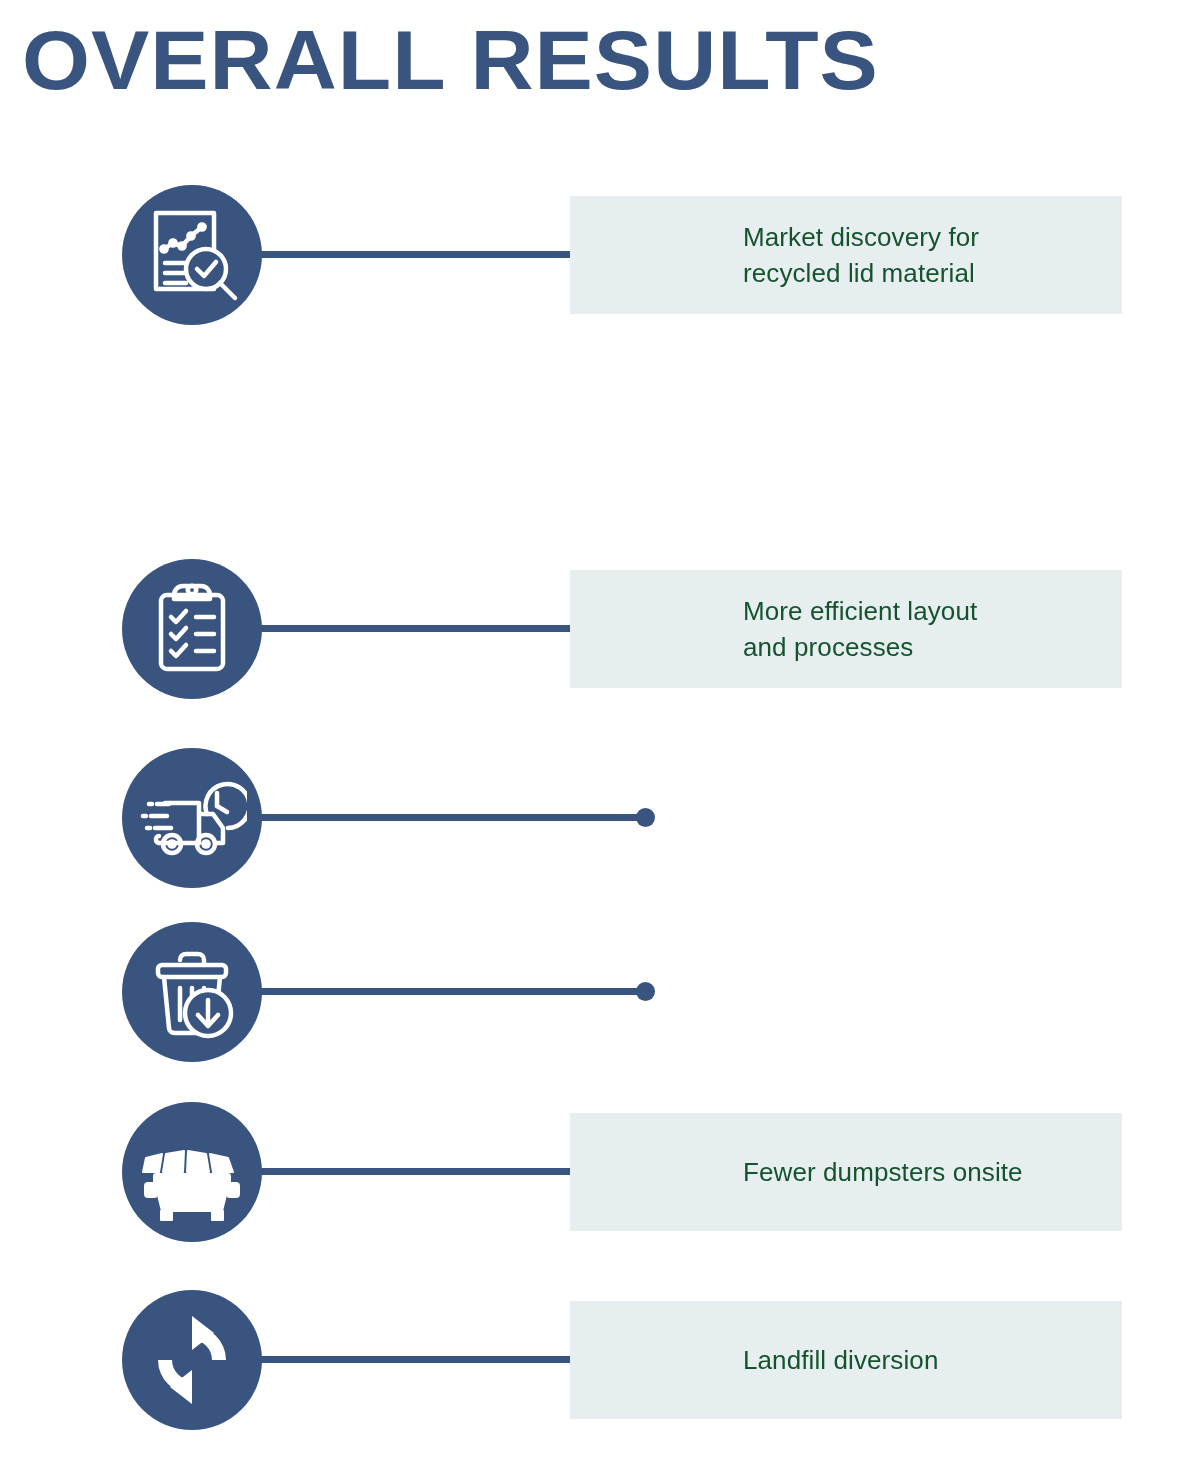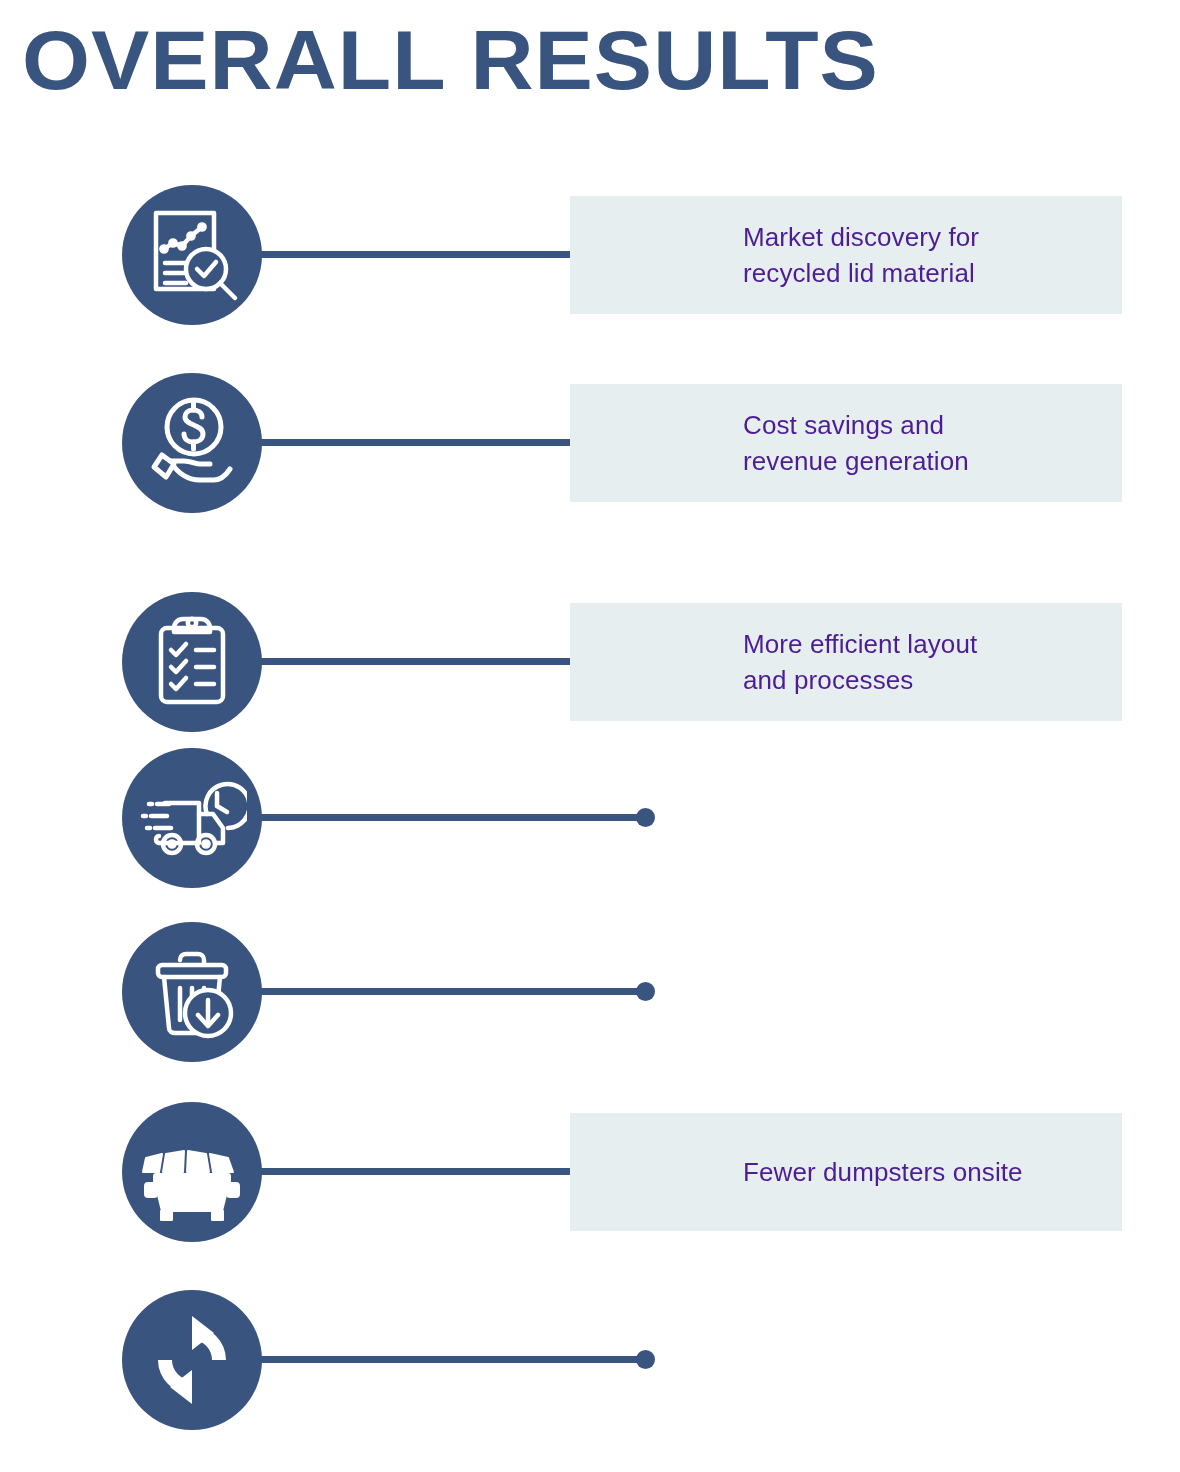--- a/index.html
+++ b/index.html
@@ -96,21 +96,21 @@
     background: #e7eef0;
     display: flex;
     align-items: center;
   }
   .panel-text {
     margin-left: 173px;
     font-family: "Liberation Sans", sans-serif;
     font-weight: normal;
     font-size: 26px;
     line-height: 36px;
-    color: #4c1d95;
+    color: #14532d;
     letter-spacing: 0.1px;
     white-space: pre-line;
   }
 </style>
 </head>
 <body>
 
 <div id="page">
 
   <div id="page-title">OVERALL RESULTS</div>
@@ -138,45 +138,22 @@
     <div class="connector">
       <div class="line"></div>
       <div class="dot"></div>
     </div>
     <div class="panel">
       <div class="panel-text">Market discovery for
 recycled lid material</div>
     </div>
   </div>
 
-  <div class="row" style="top:373px;">
-    <div class="icon-circle">
-      <svg width="104" height="104" viewBox="0 0 104 104">
-        <g fill="none" stroke="#ffffff" stroke-width="5" stroke-linecap="round" stroke-linejoin="round">
-          <circle cx="54" cy="36" r="27"></circle>
-          <path d="M62 26 C62 21 57 19 53 19 C48 19 45 22 45 26 C45 35 63 33 63 43 C63 48 59 51 53 51 C48 51 44 48 44 43"></path>
-          <line x1="53.5" y1="12" x2="53.5" y2="19"></line>
-          <line x1="53.5" y1="51" x2="53.5" y2="58"></line>
-          <path d="M30 70 L44 70 C50 70 56 73 60 73 L70 73"></path>
-          <path d="M30 70 C38 83 48 89 60 89 L74 89 C80 89 86 84 90 78"></path>
-          <path d="M14 76 L22 64 L34 73 L26 86 Z" fill="#3a5480"></path>
-        </g>
-      </svg>
-    </div>
-    <div class="connector">
-      <div class="line"></div>
-      <div class="dot"></div>
-    </div>
-    <div class="panel">
-      <div class="panel-text">Cost savings and
-revenue generation</div>
-    </div>
-  </div>
-
-  <div class="row" style="top:592px;text-decoration:underline;">
+
+  <div class="row" style="top:559px;text-decoration:underline;">
     <div class="icon-circle">
       <svg width="104" height="104" viewBox="0 0 104 104">
         <g fill="none" stroke="#ffffff" stroke-width="4.5" stroke-linecap="round" stroke-linejoin="round">
           <rect x="21" y="18" width="62" height="74" rx="6"></rect>
           <path d="M34 18 C34 13 38 9 43 9 L61 9 C66 9 70 13 70 18 L70 22 L34 22 Z"></path>
           <circle cx="52" cy="13" r="4.2"></circle>
           <polyline points="31,40 36,45 46,34"></polyline>
           <line x1="56" y1="40" x2="74" y2="40"></line>
           <polyline points="31,57 36,62 46,51"></polyline>
           <line x1="56" y1="57" x2="74" y2="57"></line>
@@ -287,15 +264,18 @@
 
           <path d="M52 86 A34 34 0 0 1 18 52 L32 52 A20 20 0 0 0 52 72 Z"></path>
           <path d="M52 96 L52 62 L30 79 Z"></path>
         </g>
       </svg>
     </div>
     <div class="connector">
       <div class="line"></div>
       <div class="dot"></div>
     </div>
+    <div class="panel">
+      <div class="panel-text">Landfill diversion</div>
+    </div>
   </div>
 
 </div>
 
 </body></html>

